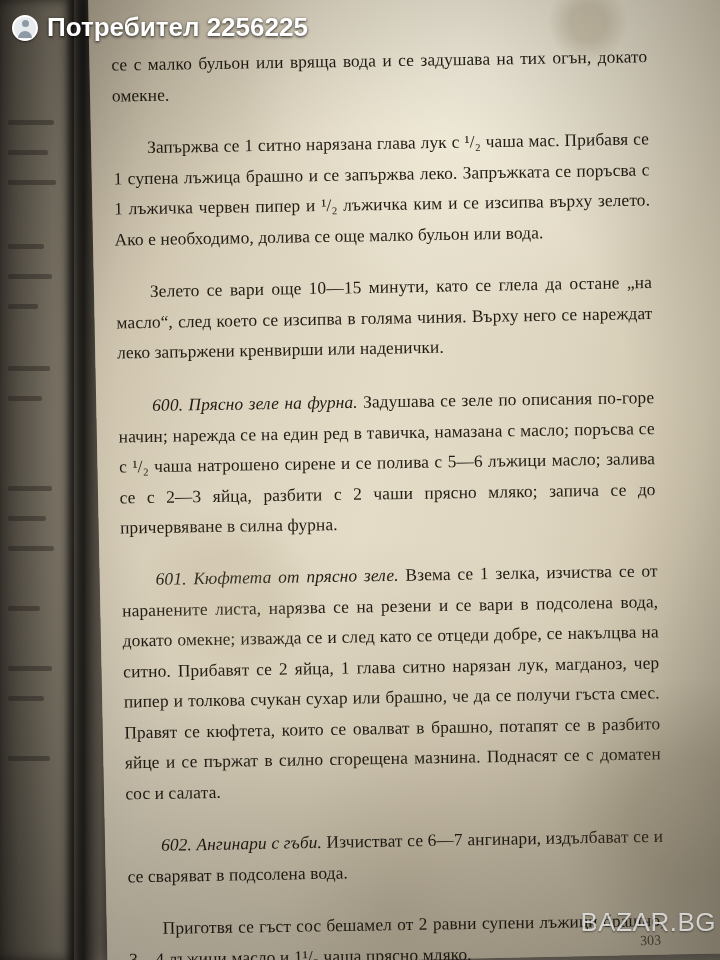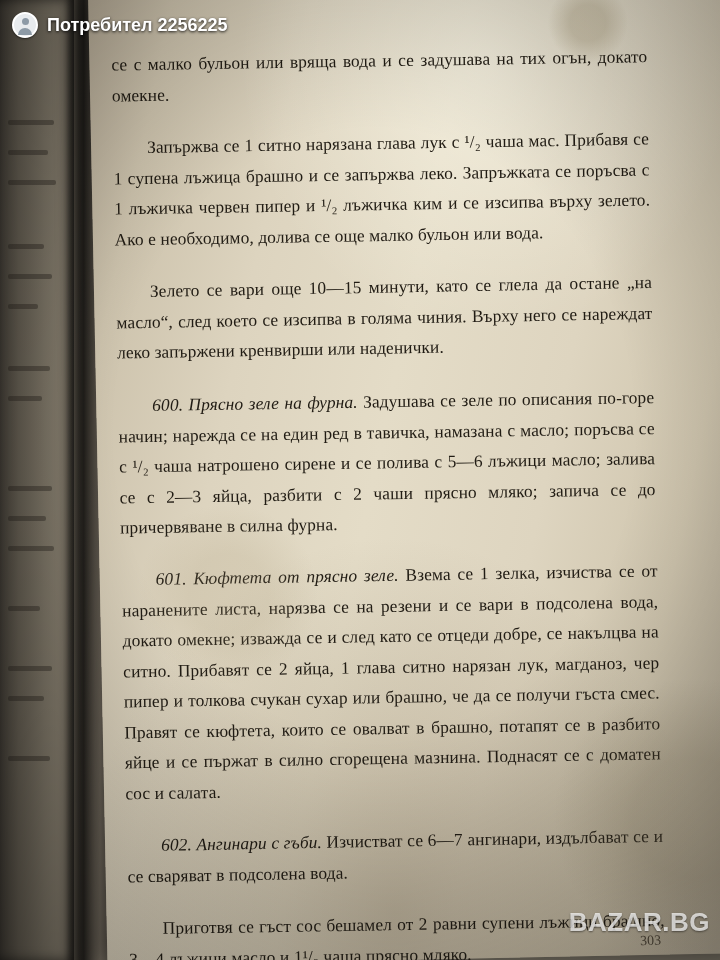--- a/index.html
+++ b/index.html
@@ -152,35 +152,35 @@
     bottom: 1px;
     width: 14px;
     height: 7px;
     margin-left: -7px;
     border-radius: 7px 7px 0 0;
     background: #8d9aa6;
   }
   .user-name {
     color: #ffffff;
     font-family: "Liberation Sans", sans-serif;
-    font-size: 18px;
+    font-size: 26px;
     font-weight: 700;
     text-shadow: 0 1px 3px rgba(0,0,0,0.85);
     white-space: nowrap;
   }
 
   
   .watermark {
     position: absolute;
-    right: 10px;
+    right: 4px;
     bottom: 22px;
     color: rgba(255,255,255,0.72);
     font-family: "Liberation Sans", sans-serif;
     font-size: 26px;
-    font-weight: 700;
+    font-weight: 400;
     letter-spacing: 0.5px;
     text-shadow: 0 1px 2px rgba(0,0,0,0.45);
     z-index: 30;
     text-align: right;
   }
 
   
   .folio {
     position: absolute;
     right: 86px;

